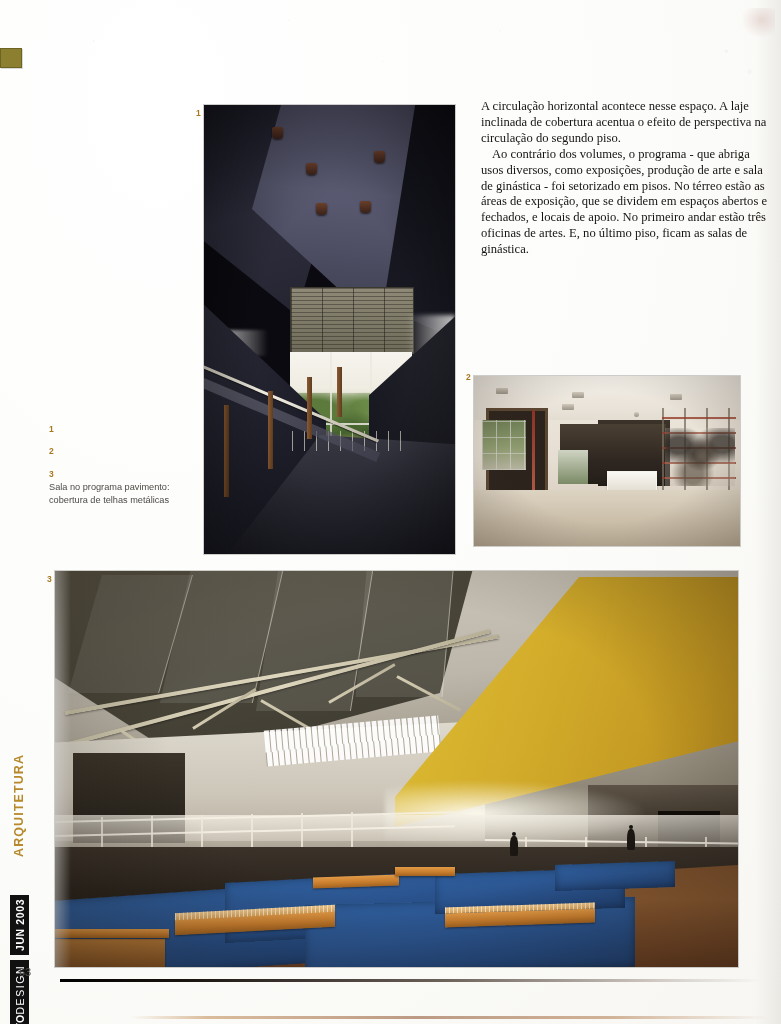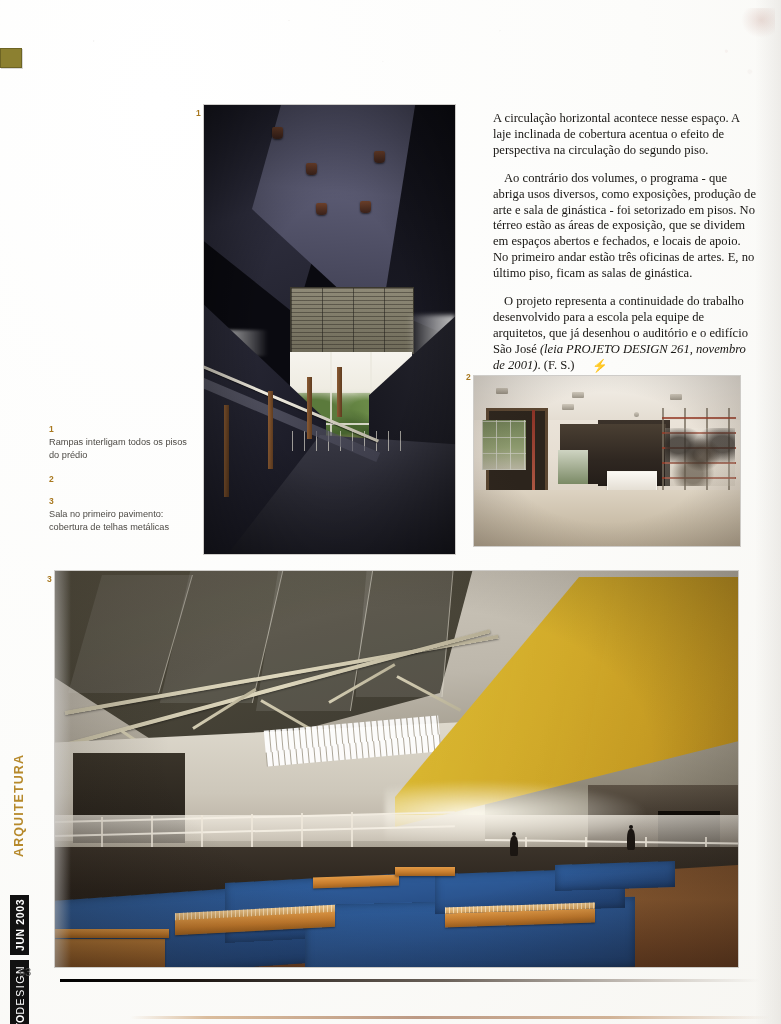--- a/index.html
+++ b/index.html
@@ -157,21 +157,21 @@
     position: absolute;
     left: 481px;
     top: 99px;
     width: 288px;
     font-family: "Liberation Serif", serif;
     font-size: 12.6px;
     line-height: 15.9px;
     color: #171512;
     text-align: left;
   }
-  .bodycol p { margin: 12px; }
+  .bodycol p { margin: 0; }
   .bodycol p + p { text-indent: 11px; }
   .bodycol i { font-style: italic; }
   .endmark {
     display: inline-block;
     margin-left: 7px;
     transform: translateY(1px);
   }
 
   
   .photo {
@@ -507,35 +507,33 @@
     <div class="mh-rot mh-brand">
       <b>PROJETO</b><span class="thin">DESIGN</span>
     </div>
   </div>
 
   <div class="folio">63</div>
 
   <div class="captions">
     <div class="cap">
       <div class="cap-num">1</div>
-      <div class="cap-text">Rampas interligam todos os pisos do prédio</div>
     </div>
     <div class="cap">
       <div class="cap-num">2</div>
     </div>
     <div class="cap">
       <div class="cap-num">3</div>
-      <div class="cap-text">Sala no primeiro pavimento: cobertura de telhas metálicas</div>
+      <div class="cap-text">Sala no programa pavimento: cobertura de telhas metálicas</div>
     </div>
   </div>
 
   <div class="bodycol">
     <p>A circulação horizontal acontece nesse espaço. A laje inclinada de cobertura acentua o efeito de perspectiva na circulação do segundo piso.</p>
     <p>Ao contrário dos volumes, o programa - que abriga usos diversos, como exposições, produção de arte e sala de ginástica - foi setorizado em pisos. No térreo estão as áreas de exposição, que se dividem em espaços abertos e fechados, e locais de apoio. No primeiro andar estão três oficinas de artes. E, no último piso, ficam as salas de ginástica.</p>
-    <p><span>O projeto representa a continuidade do trabalho desenvolvido para a escola pela equipe de arquitetos, que já desenhou o auditório e o edifício São José </span><i>(leia PROJETO DESIGN 261, novembro de 2001)</i><span>. (F. S.)</span><span class="endmark">⚡</span></p>
   </div>
 
   <div class="fig-num" style="left:196px; top:108px;">1</div>
   <div class="photo" id="photo1">
     <div class="p1-bg"></div>
     <div class="p1-ceil-left"></div>
     <div class="p1-ceil-mid"></div>
     <div class="p1-ceil-right-dark"></div>
 
     <div class="p1-spot" style="left:68px; top:22px;"></div>

